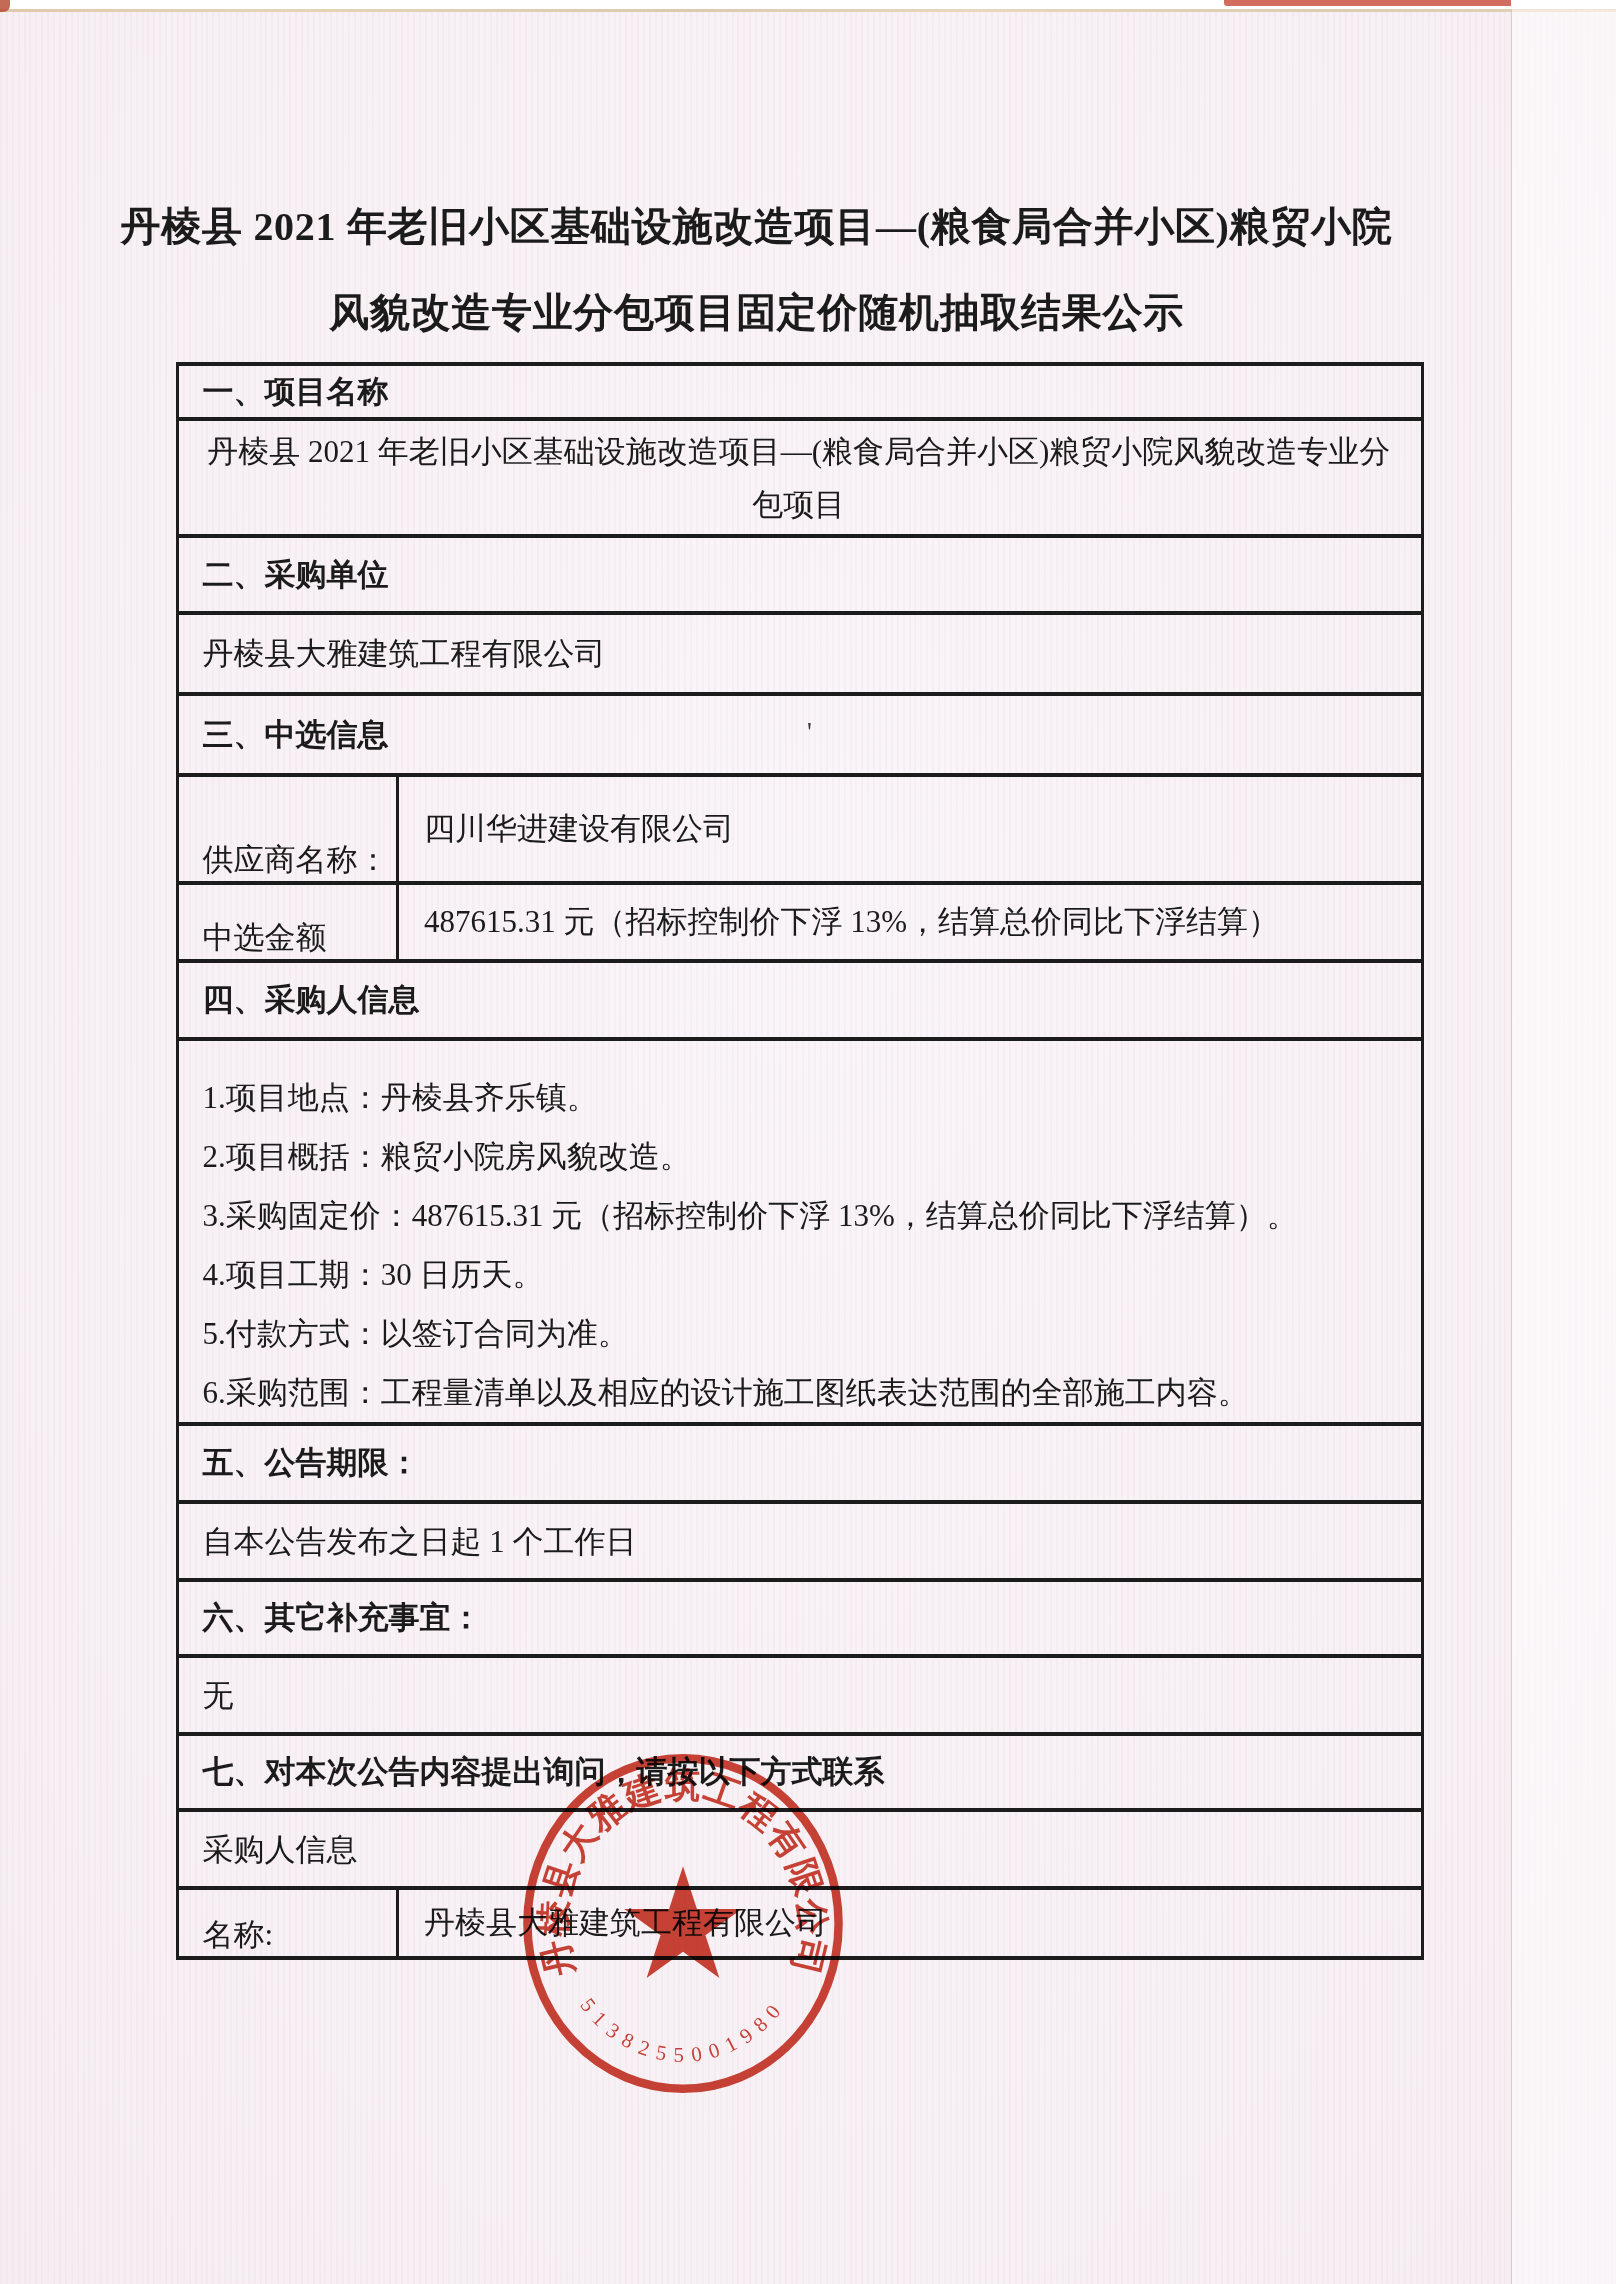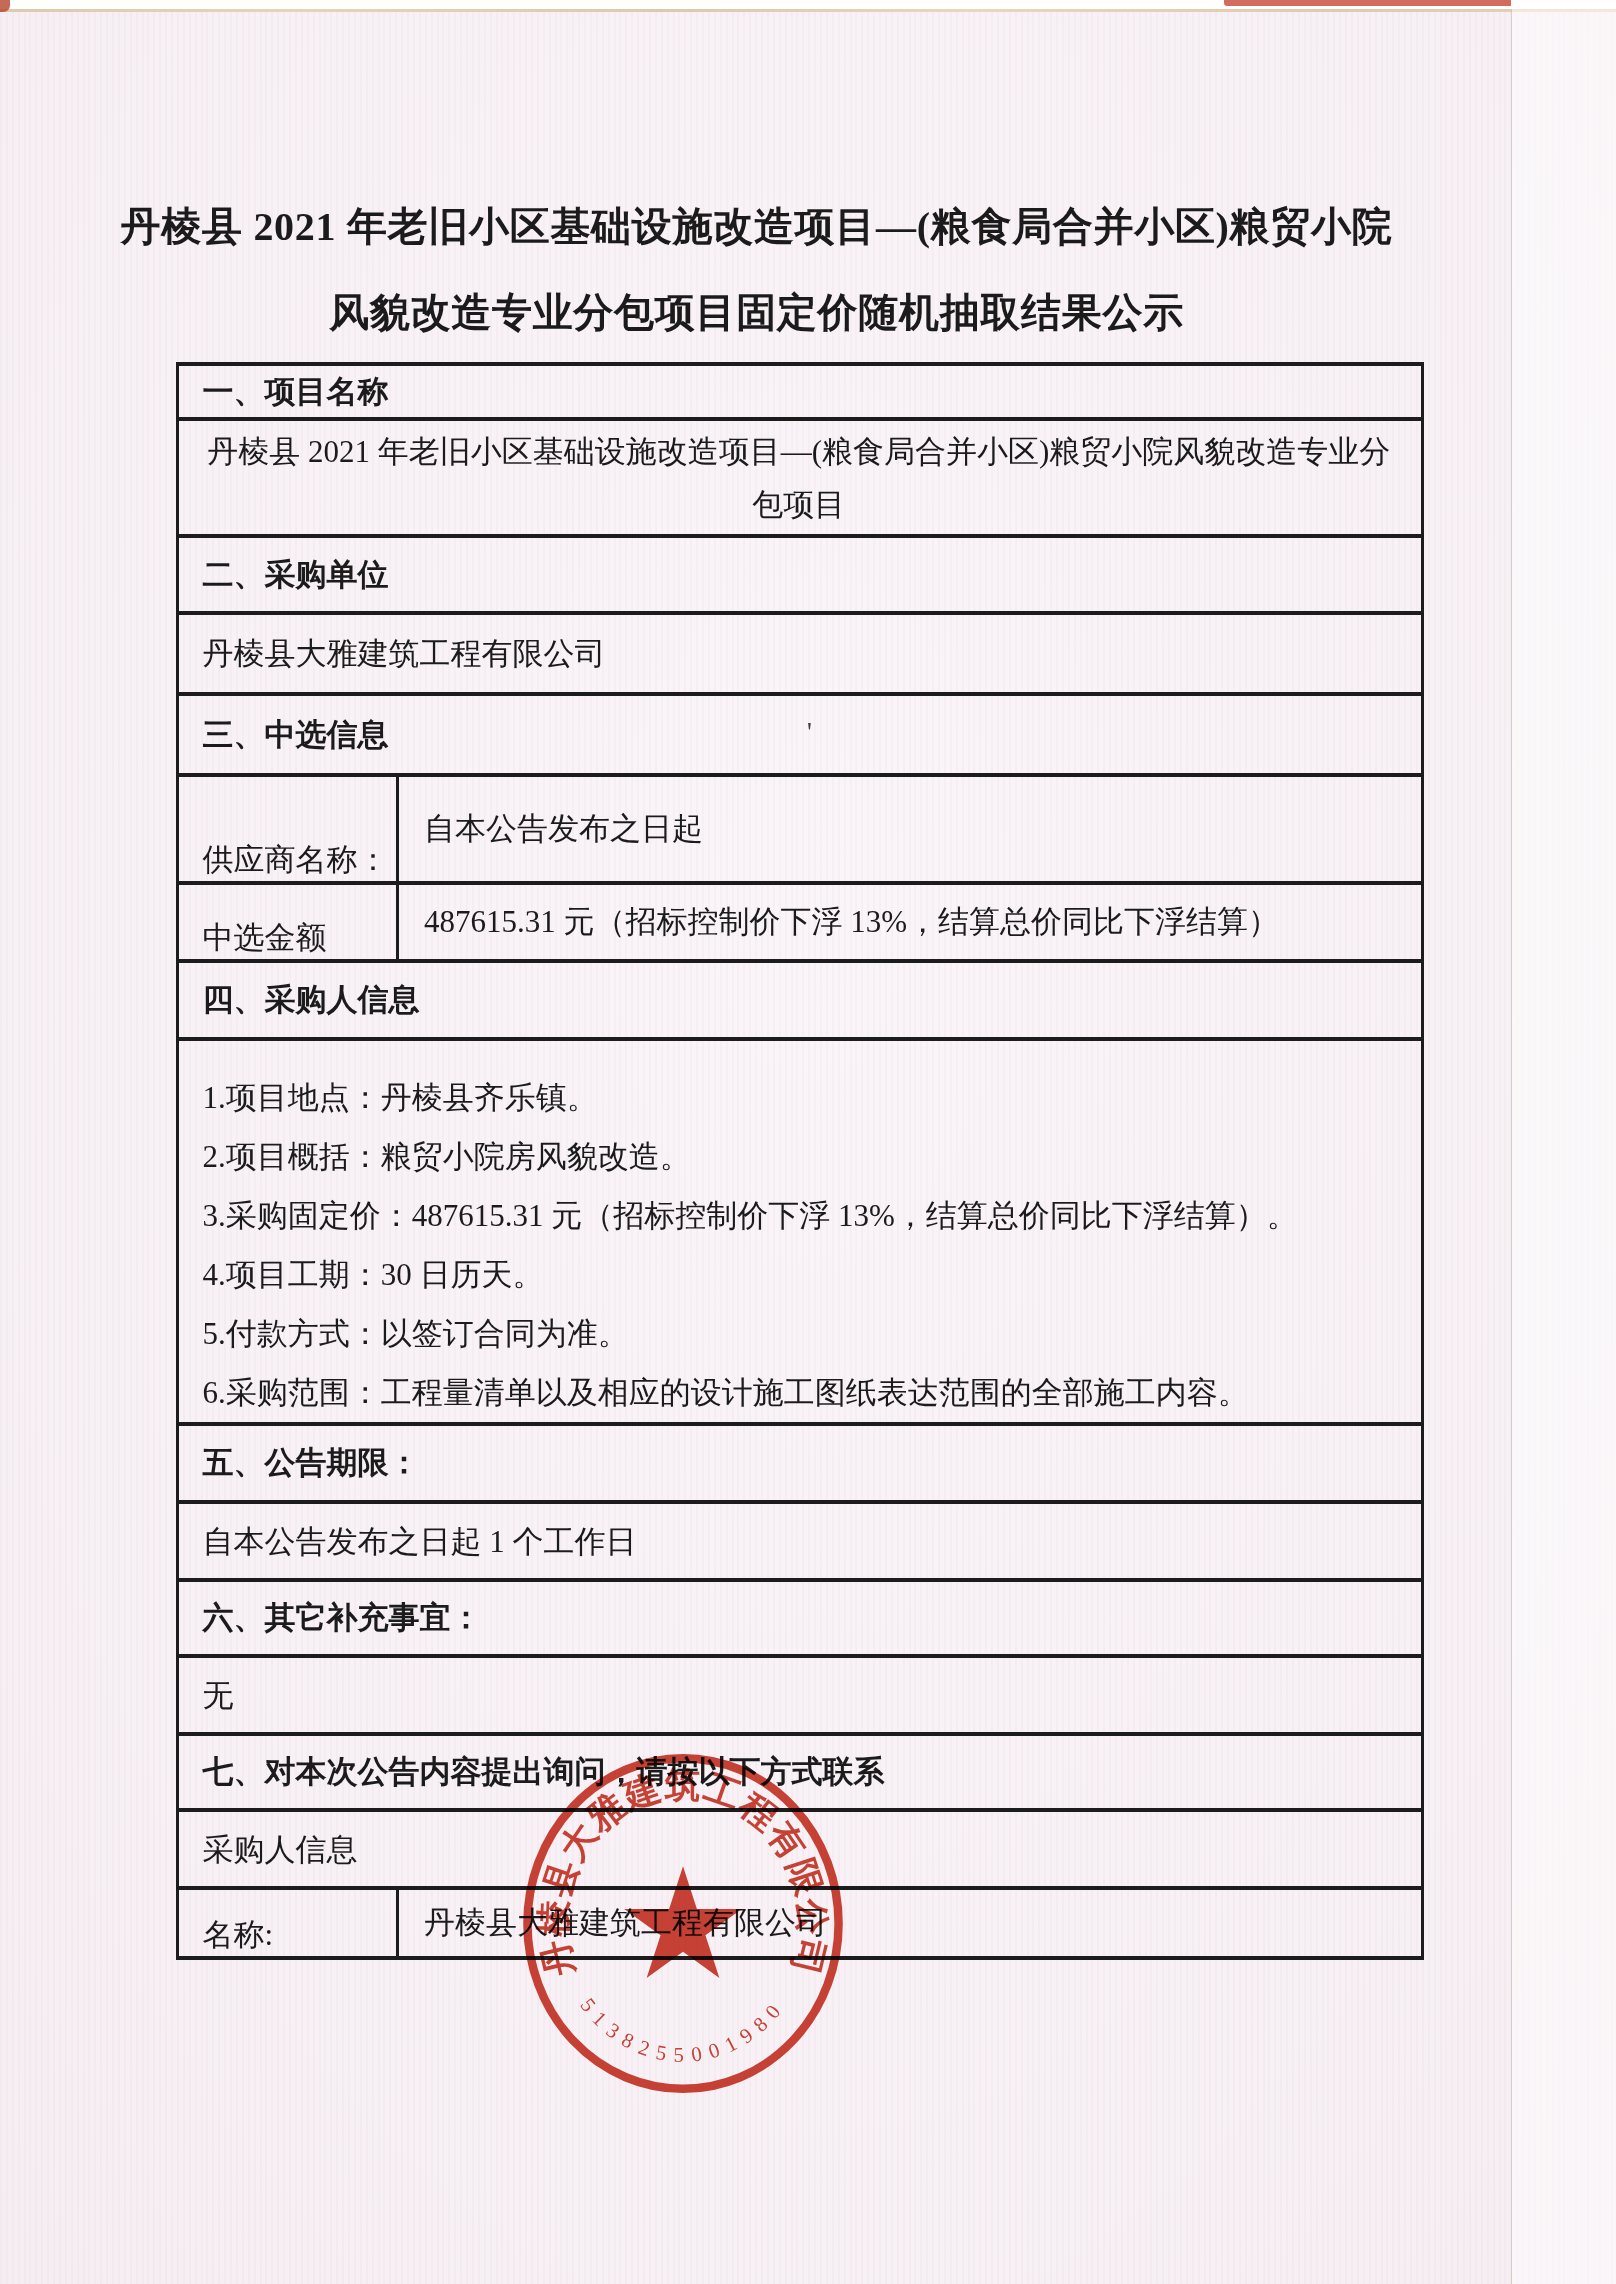--- a/index.html
+++ b/index.html
@@ -97,21 +97,21 @@
 
     <div class="t-row header" style="height:81px">
         <span class="pad">三、中选信息</span>
       </div>
 
     <div class="t-row pair" style="height:108px">
       <div class="cell-label">
           <span>供应商名称：</span>
         </div>
       <div class="cell-value">
-          <span>自本公告发布之日起</span>
+          <span>四川华进建设有限公司</span>
         </div>
     </div>
 
     <div class="t-row pair" style="height:78px">
       <div class="cell-label">
           <span>中选金额</span>
         </div>
       <div class="cell-value">
           <span>487615.31 元（招标控制价下浮 13%，结算总价同比下浮结算）</span>
         </div>

